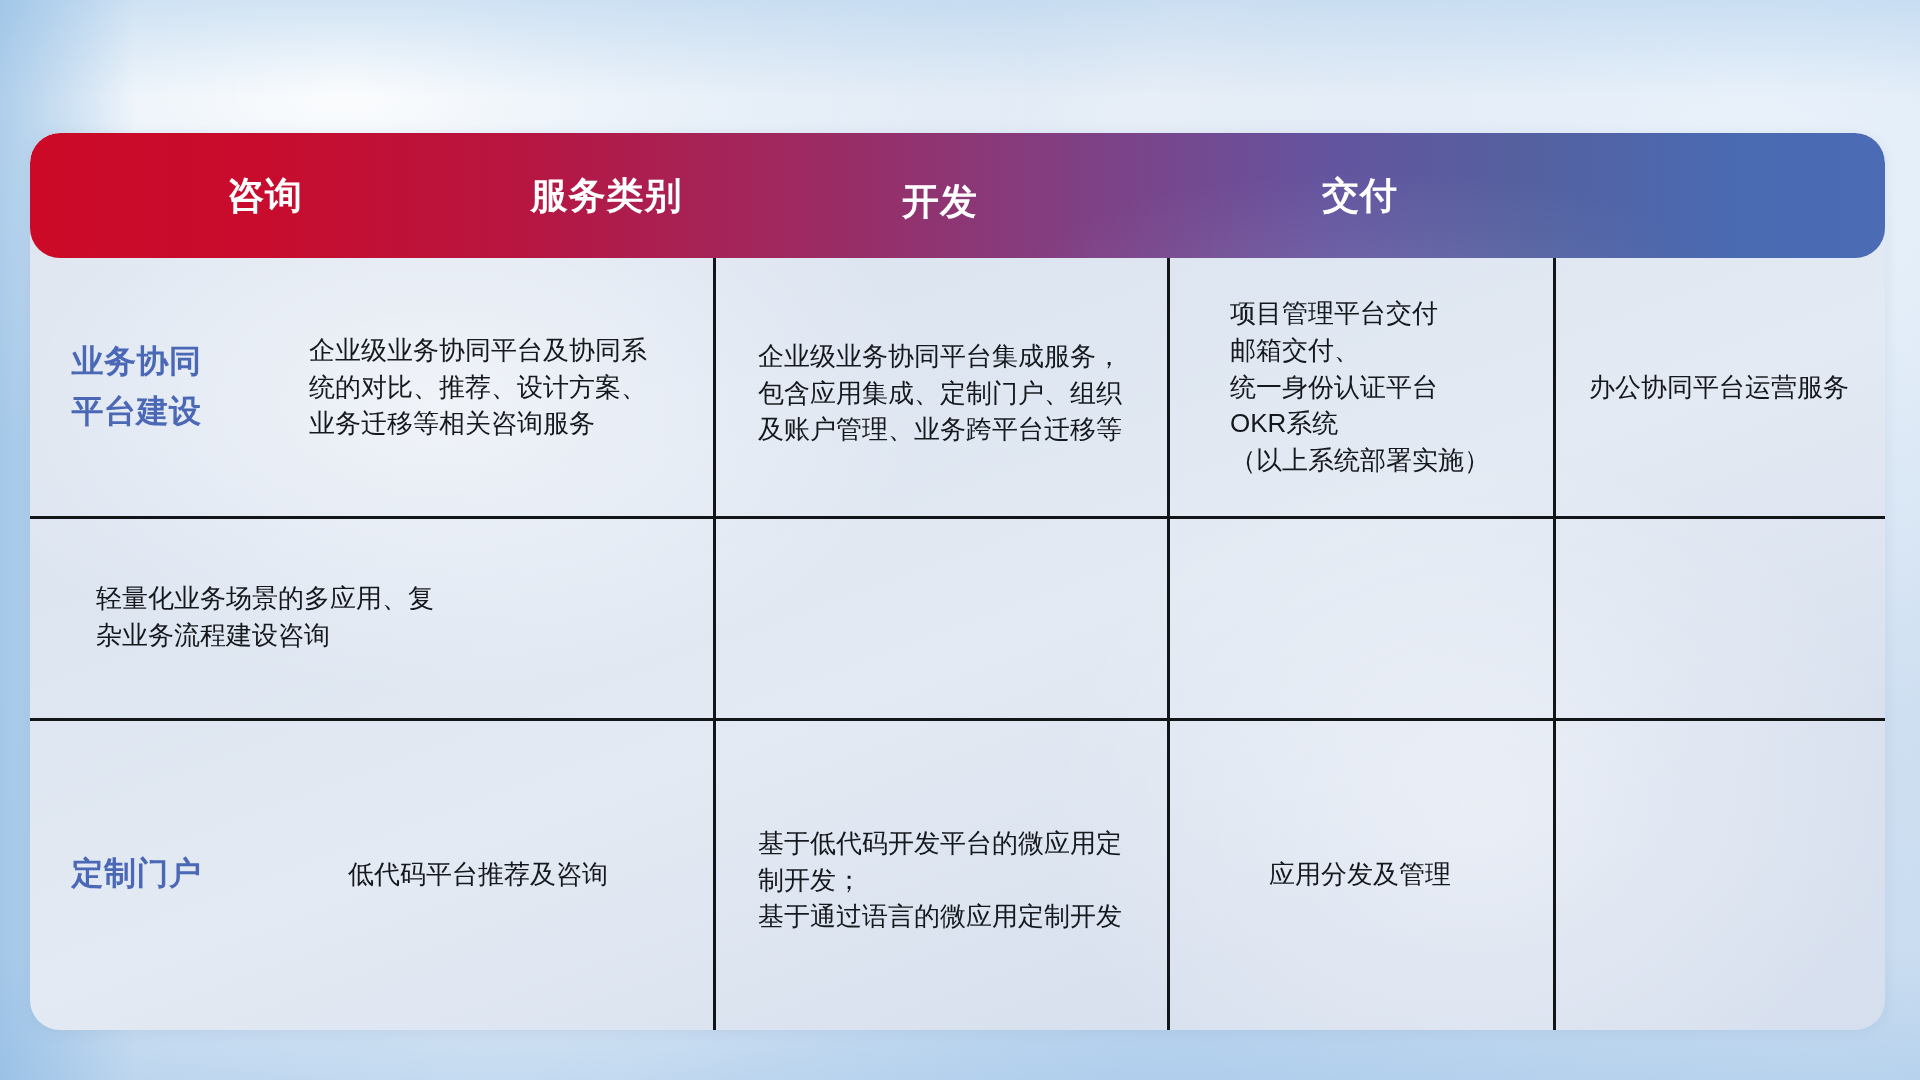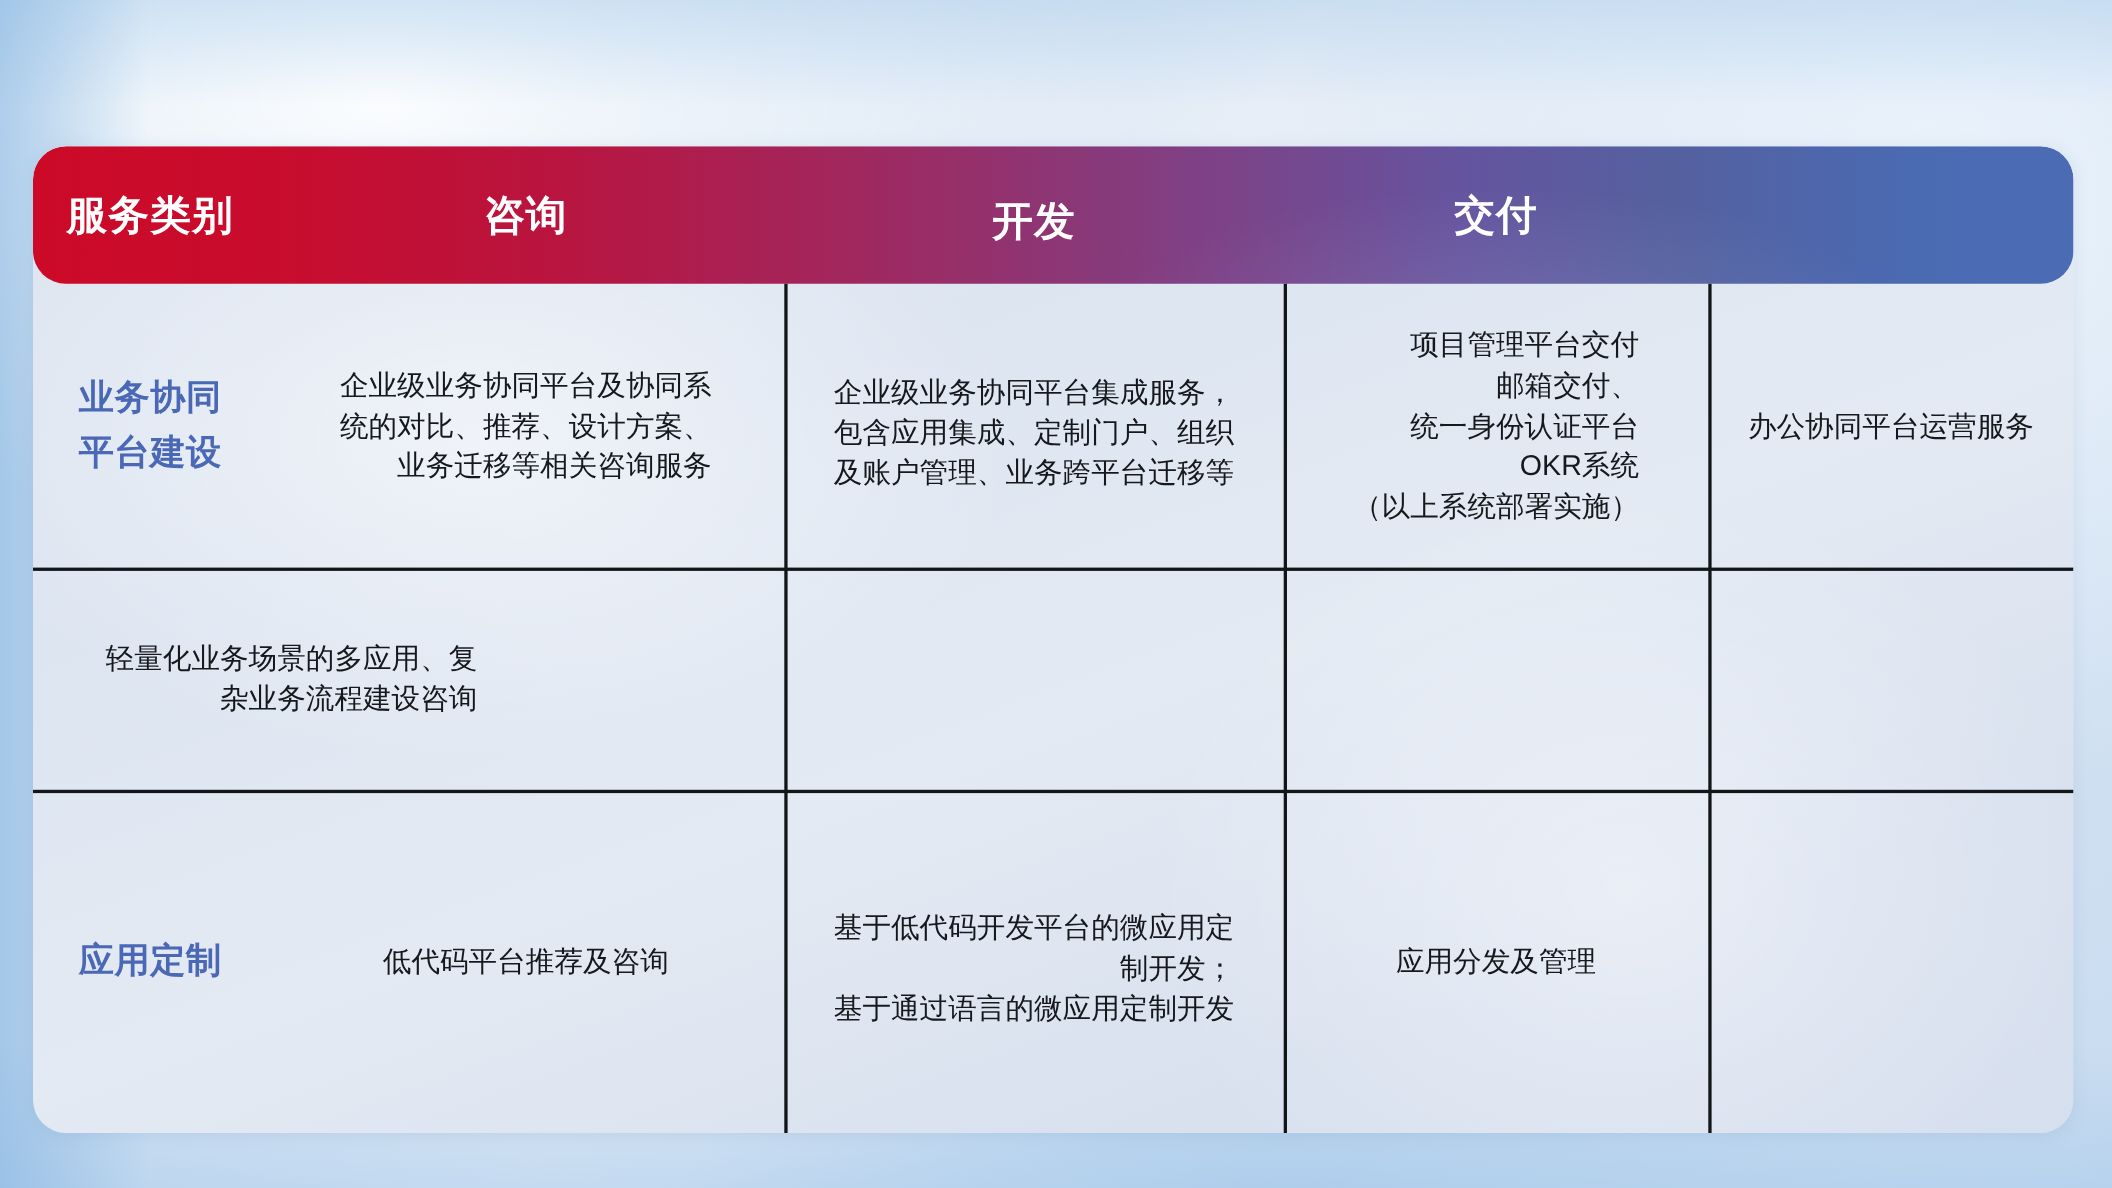--- a/index.html
+++ b/index.html
@@ -70,21 +70,21 @@
     position:absolute;left:0;top:125px;width:1855px;height:772px;
   }
   .row{position:absolute;left:0;width:1855px;display:flex;}
   #row-0{top:0;height:258px;}
   #row-1{top:258px;height:202px;}
   #row-2{top:460px;height:312px;}
 
   .cell{
     display:flex;align-items:center;justify-content:center;
     box-sizing:border-box;padding:6px 16px;
-    text-align:right;color:#15181c;font-size:26px;line-height:1.42;
+    text-align:left;color:#15181c;font-size:26px;line-height:1.42;
     white-space:pre-line;
   }
   .cell.cat{
     color:#4a68b5;font-weight:bold;font-size:32px;line-height:1.55;
     letter-spacing:.5px;
   }
 
   
   .c0{width:213px;}
   .c1{width:470px;}
@@ -103,22 +103,22 @@
   .vrule.seg-a{top:0;height:772px;}
 </style>
 </head>
 <body>
 
 <div id="backdrop"></div>
 
 <div id="table-card">
 
   <div id="header-row">
+    <div class="hcell c1">咨询</div>
     <div class="hcell c0">服务类别</div>
-    <div class="hcell c1">咨询</div>
     <div class="hcell c2">开发</div>
     <div class="hcell c3">交付</div>
   </div>
 
   <div id="body-grid">
 
     <div class="row" id="row-0">
       <div class="cell cat c0">业务协同
 平台建设</div>
       <div class="cell c1">企业级业务协同平台及协同系
@@ -136,21 +136,21 @@
     </div>
 
     <div class="row" id="row-1">
       <div class="cell c1">轻量化业务场景的多应用、复
 杂业务流程建设咨询</div>
       <div class="cell c3"></div>
       <div class="cell c4"></div>
     </div>
 
     <div class="row" id="row-2">
-      <div class="cell cat c0">应用定制</div>
+      <div class="cell cat c0">定制门户</div>
       <div class="cell c1">低代码平台推荐及咨询</div>
       <div class="cell c2">基于低代码开发平台的微应用定
 制开发；
 基于通过语言的微应用定制开发</div>
       <div class="cell c3">应用分发及管理</div>
       <div class="cell c4"></div>
     </div>
 
     <div class="vrule seg-a" id="v-1"></div>
     <div class="vrule seg-a" id="v-2"></div>

